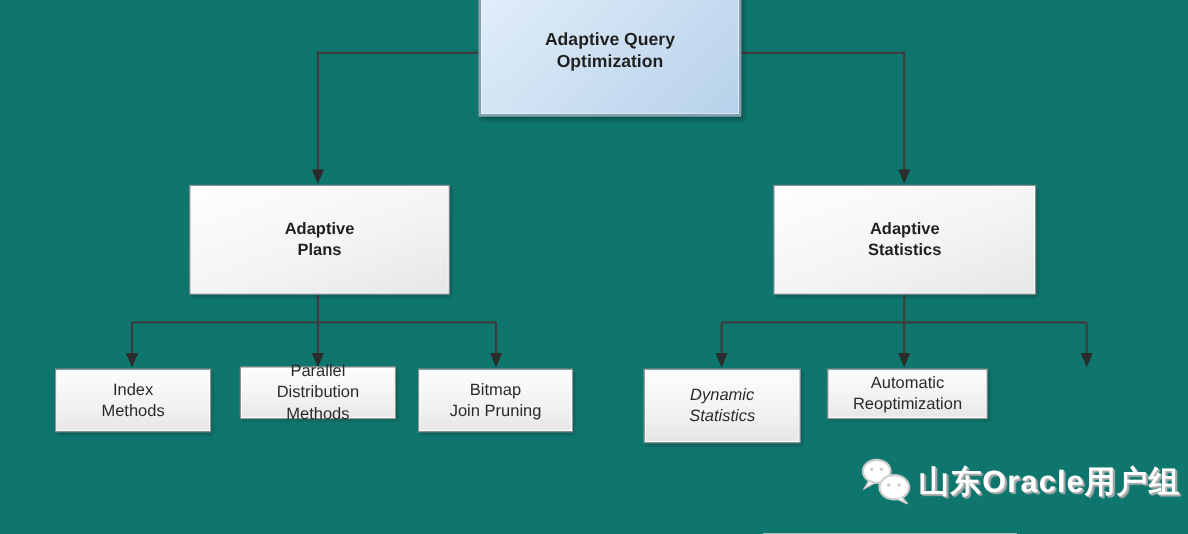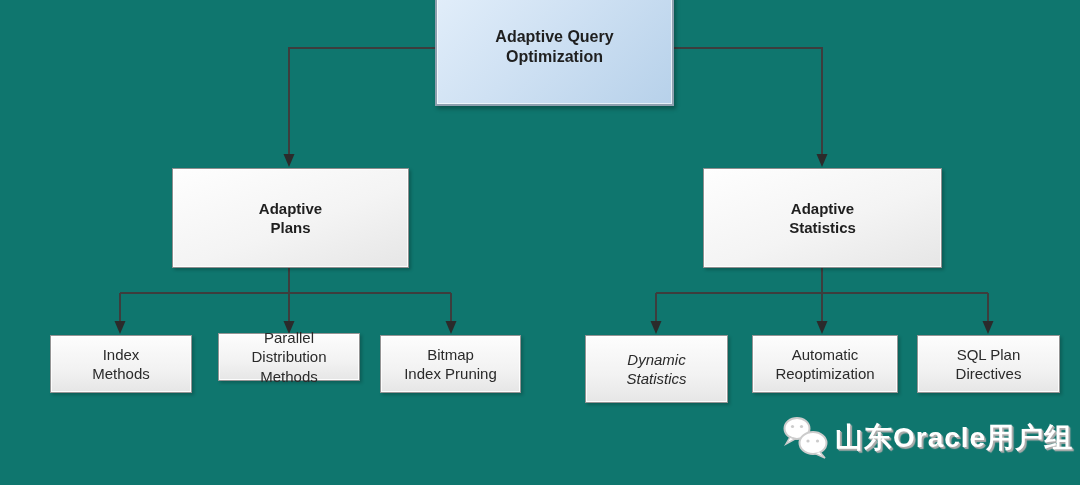--- a/index.html
+++ b/index.html
@@ -53,21 +53,21 @@
     font-size: 15px;
     color: #2a2a2a;
   }
   #node-root        { left: 435px; top: -12px; width: 239px; height: 118px; }
   #node-plans       { left: 172px; top: 168px; width: 237px; height: 100px; }
   #node-statistics  { left: 703px; top: 168px; width: 239px; height: 100px; }
   #node-join        { left:  50px; top: 335px; width: 142px; height: 58px; }
   #node-parallel    { left: 218px; top: 333px; width: 142px; height: 48px; }
   #node-bitmap      { left: 380px; top: 335px; width: 141px; height: 58px; }
   #node-dynamic     { left: 585px; top: 335px; width: 143px; height: 68px; font-style: italic; }
-  #node-autoreopt   { left: 752px; top: 335px; width: 146px; height: 58px; }
+  #node-autoreopt   { left: 752px; top: 335px; width: 146px; height: 46px; }
   #node-sqlplan     { left: 917px; top: 335px; width: 143px; height: 58px; }
 
   .watermark {
     position: absolute;
     left: 781px;
     top: 413px;
     height: 50px;
     display: flex;
     align-items: center;
     gap: 4px;
@@ -126,30 +126,28 @@
 Statistics</div>
 
   <div id="node-join" class="node leaf-node">Index
 Methods</div>
 
   <div id="node-parallel" class="node leaf-node">Parallel
 Distribution
 Methods</div>
 
   <div id="node-bitmap" class="node leaf-node">Bitmap
-Index Pruning</div>
+Join Pruning</div>
 
   <div id="node-dynamic" class="node leaf-node">Dynamic
 Statistics</div>
 
   <div id="node-autoreopt" class="node leaf-node">Automatic
 Reoptimization</div>
 
-  <div id="node-sqlplan" class="node leaf-node">SQL Plan
-Directives</div>
 
   <div class="watermark">
     <svg width="50" height="46" viewBox="0 0 50 46" xmlns="http://www.w3.org/2000/svg">
       <g stroke="#cccccc" stroke-width="2" fill="#ffffff">
         <ellipse cx="16" cy="13.5" rx="12.5" ry="10.5"></ellipse>
         <path d="M 9 22 L 5 29 L 14 24 Z" stroke-width="1.5"></path>
         <ellipse cx="32" cy="28" rx="13.5" ry="11"></ellipse>
         <path d="M 39 37 L 44 43 L 34 38.5" stroke-width="1.5"></path>
       </g>
       <g fill="#cccccc" stroke="none">

